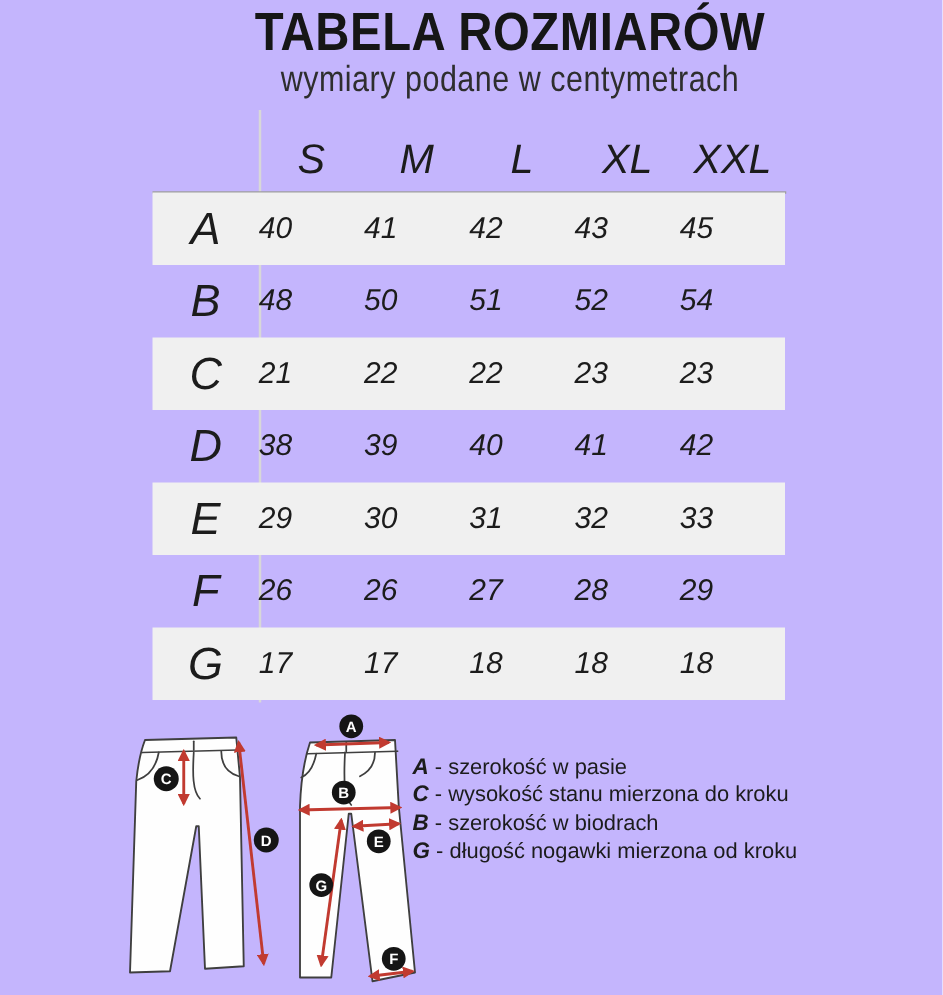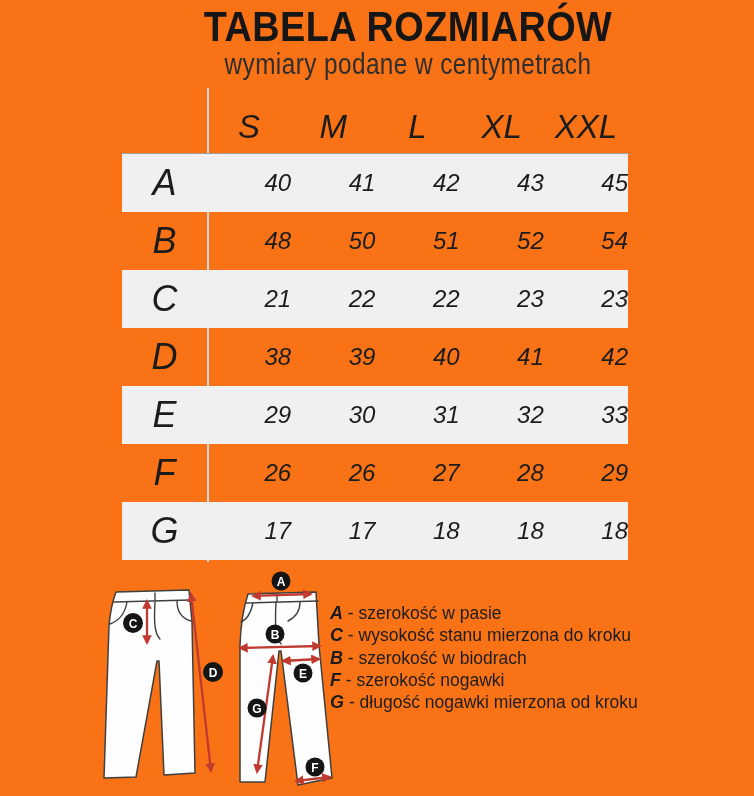--- a/index.html
+++ b/index.html
@@ -1,38 +1,38 @@
 <!DOCTYPE html>
 <html><head>
 <meta charset="utf-8">
 <style>
   html,body{margin:0;padding:0;background:#fff;}
   .page{
-    position:relative;width:754px;height:796px;background:#f97316;overflow:hidden;
+    position:relative;width:754px;height:796px;background:#c4b5fd;overflow:hidden;
     font-family:"Liberation Sans","DejaVu Sans",sans-serif;color:#1c1c1c;
   }
   
   .title{
     position:absolute;left:62px;top:2px;width:692px;height:48px;line-height:48px;
     text-align:center;font-size:43px;font-weight:bold;letter-spacing:.5px;color:#161616;
     transform:scaleX(.88);
   }
   .subtitle{
     position:absolute;left:62px;top:49px;width:692px;height:30px;line-height:30px;
     text-align:center;font-size:29px;font-weight:normal;letter-spacing:.5px;color:#2e2e2e;
     transform:scaleX(.84);
   }
   
   .size-table{position:absolute;left:122px;top:100px;width:506px;}
   .trow{display:flex;height:58px;align-items:center;}
   .trow.thead{height:54px;}
   .trow.stripe{background:#f0f0f0;}
   .lcell{width:85px;text-align:center;font-size:36px;font-style:italic;color:#1c1c1c;}
   .hcell{flex:1;text-align:center;font-size:33px;font-style:italic;color:#1c1c1c;}
-  .vcell{flex:1;text-align:right;font-size:24px;font-style:italic;color:#1c1c1c;}
+  .vcell{flex:1;text-align:left;font-size:24px;font-style:italic;color:#1c1c1c;}
   .vline{position:absolute;left:207px;top:88px;width:2px;height:474px;background:#d8d8d8;}
   .hline{position:absolute;left:122px;top:153px;width:507px;height:2px;background:#9f9f9f;}
   
   .pants-left{position:absolute;left:85px;top:577px;}
   .pants-right{position:absolute;left:237px;top:570px;}
   .outline{fill:#fefefe;stroke:#3f3f3f;stroke-width:1.5;stroke-linejoin:round;}
   .seam{fill:none;stroke:#3f3f3f;stroke-width:1.4;stroke-linecap:round;}
   .arrow{fill:none;stroke:#c13a30;stroke-width:2.3;}
   .mark{fill:#151515;}
   .mletter{fill:#ffffff;font-family:"Liberation Sans",sans-serif;font-weight:bold;font-size:12px;text-anchor:middle;}
@@ -165,17 +165,16 @@
     <circle class="mark" cx="20" cy="138" r="9.5"></circle>
     <text class="mletter" x="20" y="142.5">G</text>
     <circle class="mark" cx="78" cy="197" r="9.5"></circle>
     <text class="mletter" x="78" y="201.5">F</text>
   </svg>
 
   <div class="legend">
       <div class="legend-item"><span class="lk">A</span><span class="ldash"> - </span><span class="lt">szerokość w pasie</span></div>
       <div class="legend-item"><span class="lk">C</span><span class="ldash"> - </span><span class="lt">wysokość stanu mierzona do kroku</span></div>
       <div class="legend-item"><span class="lk">B</span><span class="ldash"> - </span><span class="lt">szerokość w biodrach</span></div>
-      <div class="legend-item"><span class="lk">F</span><span class="ldash"> - </span><span class="lt">szerokość nogawki</span></div>
       <div class="legend-item"><span class="lk">G</span><span class="ldash"> - </span><span class="lt">długość nogawki mierzona od kroku</span></div>
     </div>
 
 </div>
 
 </body></html>

